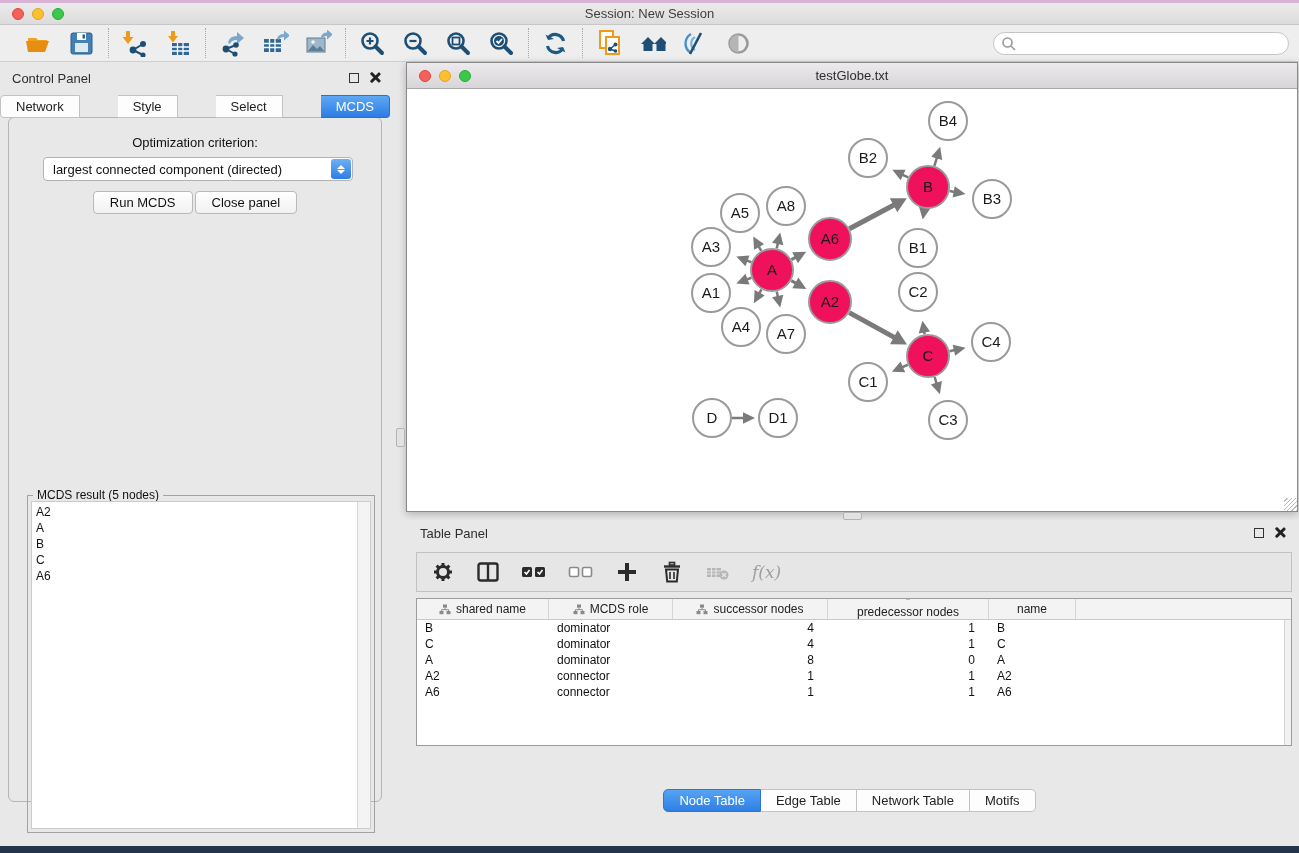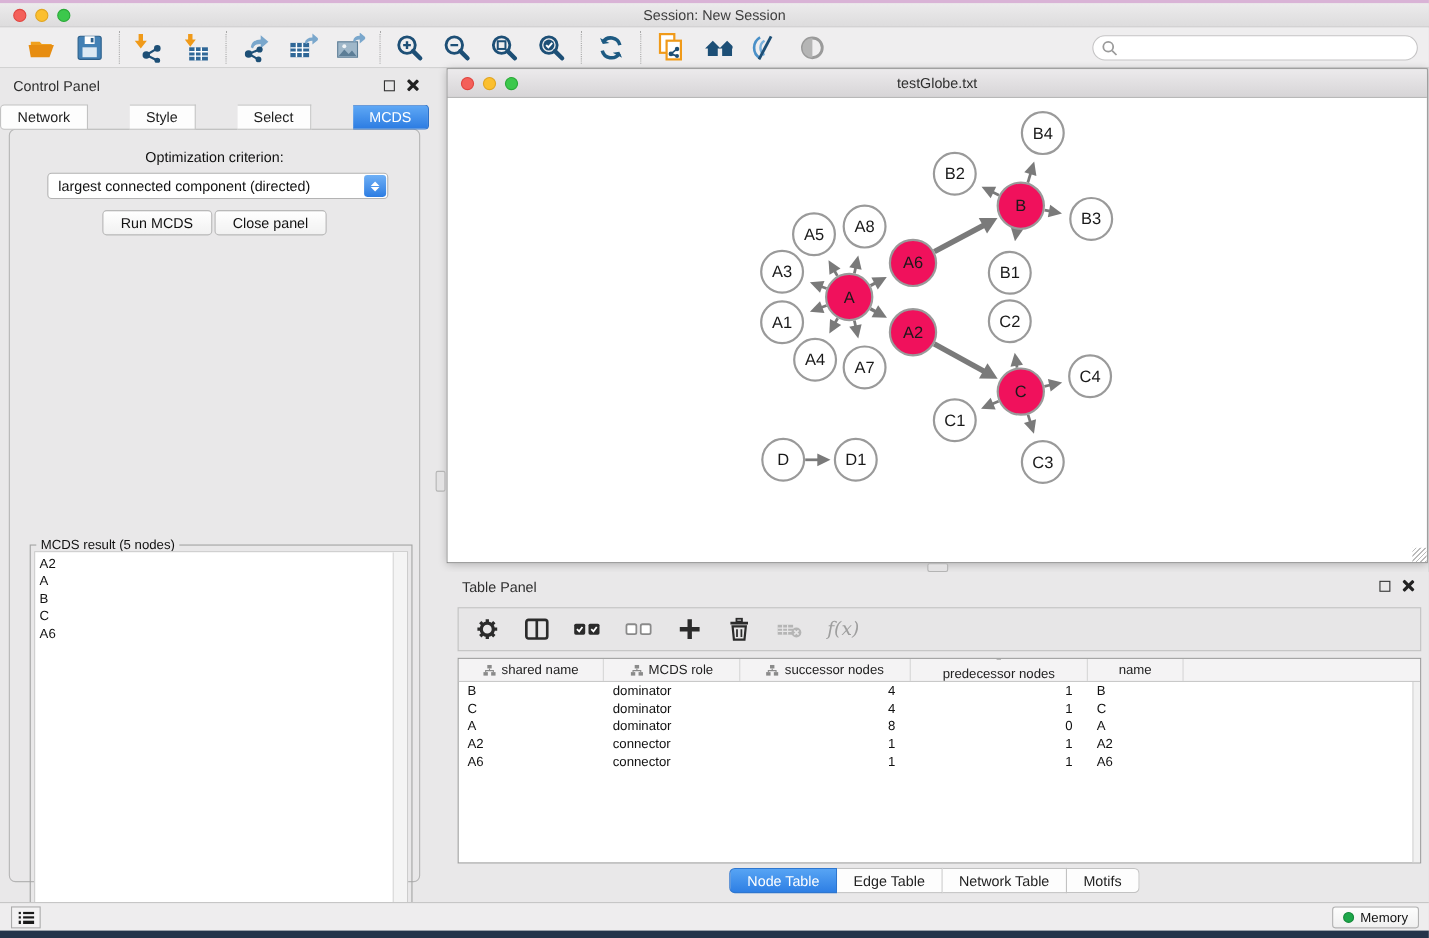--- a/index.html
+++ b/index.html
@@ -72,21 +72,21 @@
   .split-h { position:absolute; left:843px; top:512px; width:19px; height:8px; background:#e3e2e3; border:1px solid #b4b4b4; border-radius:2px; }
 
   
   .tpanel { position:absolute; left:400px; right:0; top:520px; height:300px; background:#e9e8e9; }
   .tpanel-title { position:absolute; left:20px; top:6px; font-size:13px; color:#2e2e2e; }
   .tpanel .panel-btns { right:14px; top:7px; }
   .ttoolbar { position:absolute; left:16px; right:7px; top:32px; height:40px; background:#e7e6e7; border:1px solid #c2c2c2; display:flex; align-items:center; gap:21px; padding-left:14px; }
   .tt-icon { display:flex; align-items:center; justify-content:center; height:26px; cursor:default; }
   .fx-label { font-family:"DejaVu Serif", serif; font-style:italic; font-size:17px; color:#9e9e9e; }
 
-  .dtable { position:absolute; left:16px; right:7px; top:78px; height:187px; background:#fff; border:1px solid #9c9c9c; overflow:hidden; }
+  .dtable { position:absolute; left:16px; right:7px; top:78px; height:148px; background:#fff; border:1px solid #9c9c9c; overflow:hidden; }
   .dt-header { display:flex; height:21px; background:#f4f3f4; border-bottom:1px solid #c9c9c9; }
   .dt-hcell { display:flex; align-items:center; justify-content:center; gap:5px; font-size:12px; color:#222; border-right:1px solid #d6d6d6; height:100%; }
   .dt-row { display:flex; height:16px; }
   .dt-cell { font-size:12px; color:#111; line-height:16px; white-space:nowrap; overflow:hidden; }
   .dt-scroll { position:absolute; right:0; top:21px; bottom:0; width:7px; background:#f1f1f1; border-left:1px solid #d4d4d4; }
 
   .btabs { position:absolute; left:0; right:0; top:269px; display:flex; justify-content:center; }
   .btab { height:23px; padding:0 15px; background:#fdfdfd; border:1px solid #c2c2c2; border-left:none; font-size:13px; color:#222; display:flex; align-items:center; cursor:default; }
   .btab:first-child { border-left:1px solid #c2c2c2; border-radius:5px 0 0 5px; }
   .btab:last-child { border-radius:0 5px 5px 0; }
@@ -564,28 +564,15 @@
     </div>
 
     <div class="btabs">
       <div class="btab active">Node Table</div>
       <div class="btab">Edge Table</div>
       <div class="btab">Network Table</div>
       <div class="btab">Motifs</div>
     </div>
   </div>
 
-  <div class="statusbar">
-    <div class="list-btn">
-      <div class="list-glyph">
-          <i></i>
-          <i></i>
-          <i></i>
-        </div>
-    </div>
-    <div class="memory-btn">
-      <div class="mem-dot"></div>
-      <span>Memory</span>
-    </div>
-  </div>
 
   <div class="wp-bottom"></div>
 </div>
 
 </body></html>

